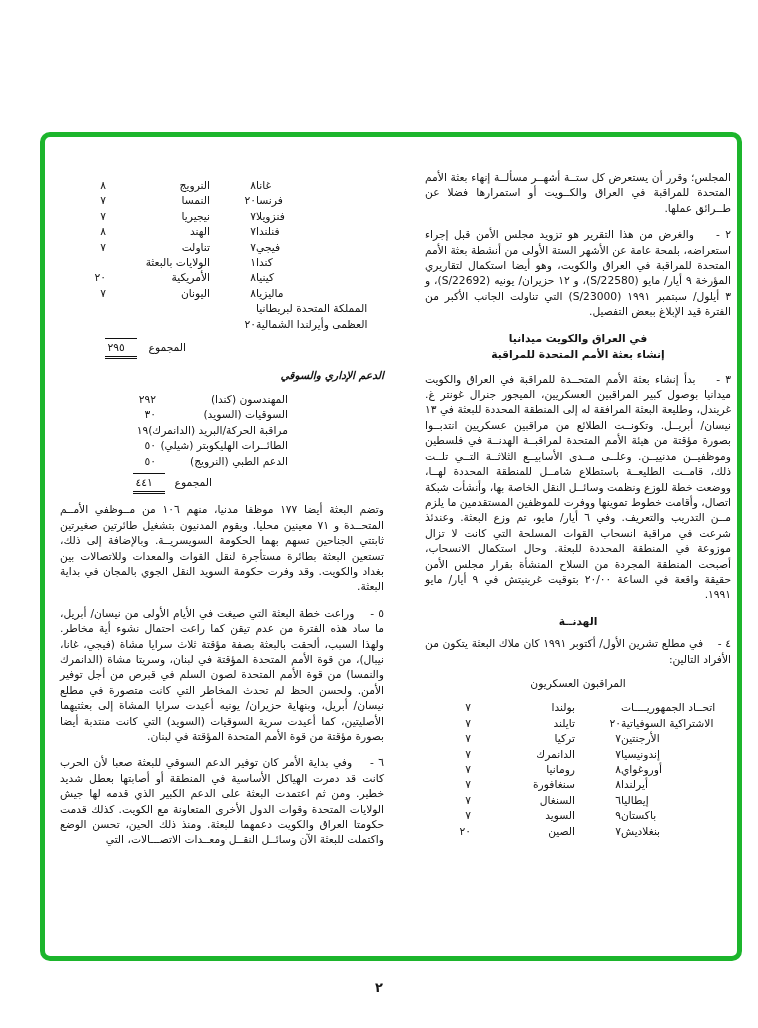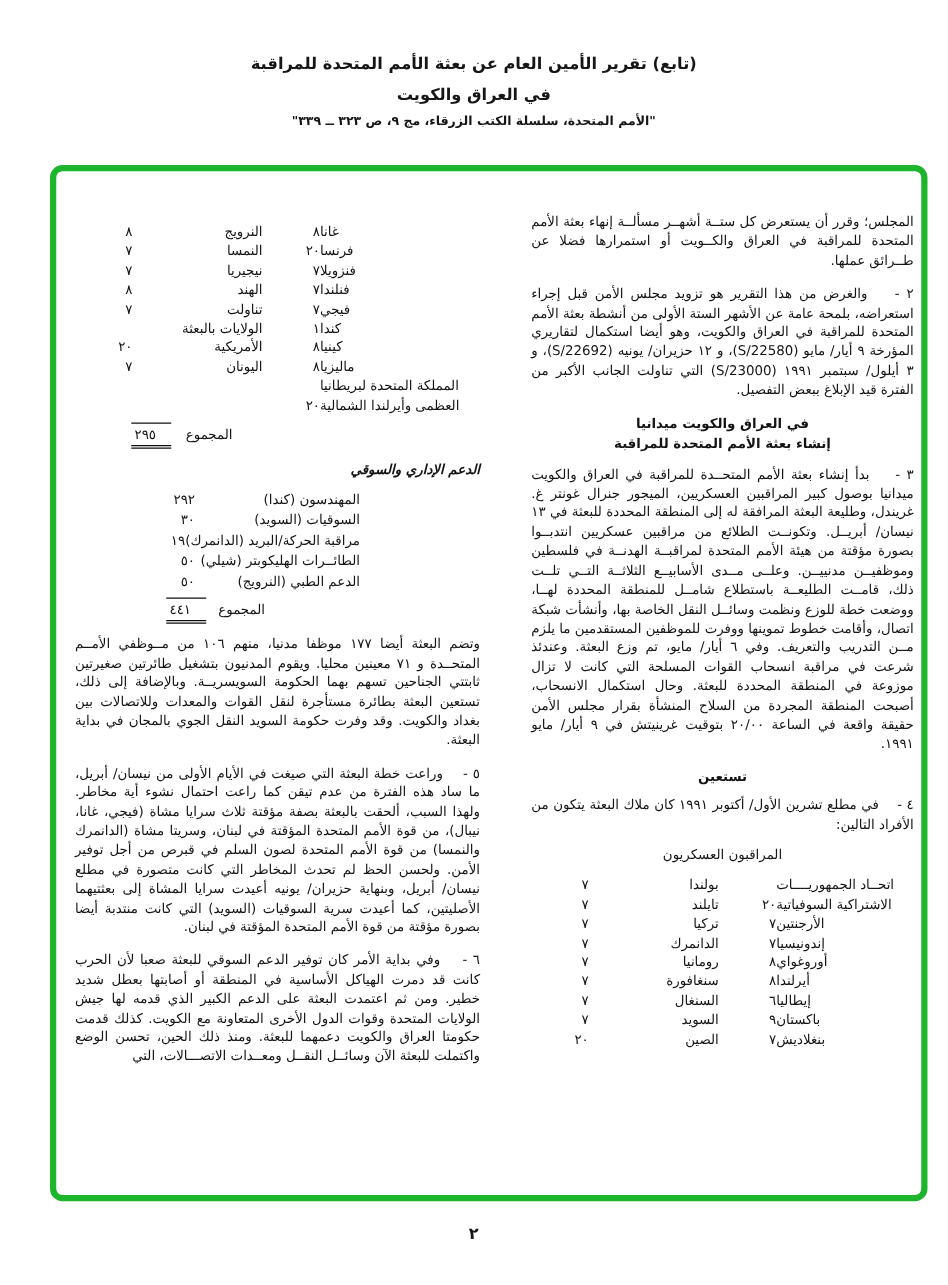--- a/index.html
+++ b/index.html
@@ -53,47 +53,42 @@
     direction:ltr;display:inline-block;min-width:26px;text-align:left;
     border-top:1.3px solid #101010;border-bottom:3.5px double #101010;
     padding:1px 3px 1px 3px;
     margin-left:42px;
   }
 
   
   .support-table{width:168px;margin:0 96px 8px 0;}
   .srow{display:flex;direction:rtl;align-items:baseline;}
   .srow .slabel{flex:1;white-space:nowrap;text-align:right;}
-  .srow .sval{width:36px;font-family:Liberation Serif, serif;}
+  .srow .sval{width:36px;}
   .support-total{display:flex;direction:rtl;align-items:baseline;padding-right:76px;margin-top:4px;column-gap:10px;}
 
   .pagenum{position:absolute;top:980px;left:0;right:0;text-align:center;font-size:13px;font-weight:bold;}
 </style>
 </head>
 <body>
 
 <div class="page">
 
-  <div class="hdr">
-    <div class="hdr-l1">(تابع) تقرير الأمين العام عن بعثة الأمم المتحدة للمراقبة</div>
-    <div class="hdr-l2">في العراق والكويت</div>
-    <div class="hdr-l3">"الأمم المتحدة، سلسلة الكتب الزرقاء، مج ٩، ص ٣٢٣ ــ ٣٣٩"</div>
-  </div>
 
   <div class="frame" style="border-color: rgb(28, 181, 44);">
 
     <div class="col col-right">
       <p class="p-gap">المجلس؛ وقرر أن يستعرض كل ستــة أشهــر مسألــة إنهاء بعثة الأمم المتحدة للمراقبة في العراق والكــويت أو استمرارها فضلا عن طــرائق عملها.</p>
       <p class="p-gap">٢ -&nbsp;&nbsp;&nbsp;&nbsp;والغرض من هذا التقرير هو تزويد مجلس الأمن قبل إجراء استعراضه، بلمحة عامة عن الأشهر الستة الأولى من أنشطة بعثة الأمم المتحدة للمراقبة في العراق والكويت، وهو أيضا استكمال لتقاريري المؤرخة ٩ أيار/ مايو (S/22580)، و ١٢ حزيران/ يونيه (S/22692)، و ٣ أيلول/ سبتمبر ١٩٩١ (S/23000) التي تناولت الجانب الأكبر من الفترة قيد الإبلاغ ببعض التفصيل.</p>
       <div class="h-center">
         <div>في العراق والكويت ميدانيا</div>
         <div>إنشاء بعثة الأمم المتحدة للمراقبة</div>
       </div>
       <p class="p-gap">٣ -&nbsp;&nbsp;&nbsp;&nbsp;بدأ إنشاء بعثة الأمم المتحــدة للمراقبة في العراق والكويت ميدانيا بوصول كبير المراقبين العسكريين، الميجور جنرال غونتر غ. غريندل، وطليعة البعثة المرافقة له إلى المنطقة المحددة للبعثة في ١٣ نيسان/ أبريــل. وتكونــت الطلائع من مراقبين عسكريين انتدبــوا بصورة مؤقتة من هيئة الأمم المتحدة لمراقبــة الهدنــة في فلسطين وموظفيــن مدنييــن. وعلــى مــدى الأسابيــع الثلاثــة التــي تلــت ذلك، قامــت الطليعــة باستطلاع شامــل للمنطقة المحددة لهــا، ووضعت خطة للوزع ونظمت وسائــل النقل الخاصة بها، وأنشأت شبكة اتصال، وأقامت خطوط تموينها ووفرت للموظفين المستقدمين ما يلزم مــن التدريب والتعريف. وفي ٦ أيار/ مايو، تم وزع البعثة. وعندئذ شرعت في مراقبة انسحاب القوات المسلحة التي كانت لا تزال موزوعة في المنطقة المحددة للبعثة. وحال استكمال الانسحاب، أصبحت المنطقة المجردة من السلاح المنشأة بقرار مجلس الأمن حقيقة واقعة في الساعة ٢٠/٠٠ بتوقيت غرينيتش في ٩ أيار/ مايو ١٩٩١.</p>
-      <div class="h-org">تستعين</div>
+      <div class="h-org">الهدنــة</div>
       <p>٤ -&nbsp;&nbsp;&nbsp;&nbsp;في مطلع تشرين الأول/ أكتوبر ١٩٩١ كان ملاك البعثة يتكون من الأفراد التالين:</p>
       <div class="h-obs">المراقبون العسكريون</div>
 
       <div class="obs-table">
         <div class="orow">
             <span class="ca">اتحــاد الجمهوريــــات</span>
             <span class="na num"></span>
             <span class="cb">بولندا</span>
             <span class="nb num">٧</span>
           </div>

